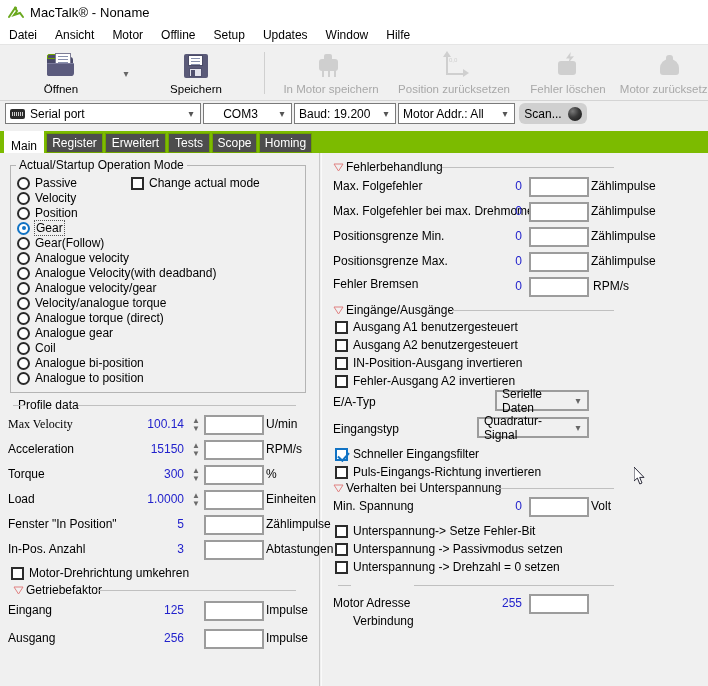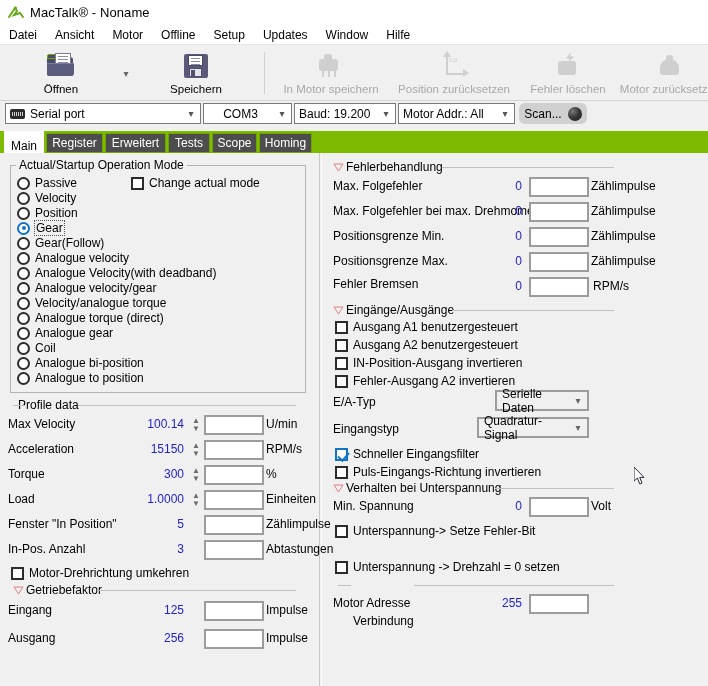--- a/index.html
+++ b/index.html
@@ -470,21 +470,21 @@
       </div>
     <div class="radio" style="left:17px; top:218px;">
         <span class="dot"></span>
         <span class="txt">Analogue to position</span>
       </div>
 
     <div class="secttitle" style="left:18px; top:245px;">Profile data</div>
     <div class="sectline" style="left:13px; top:252px; width:12px;"></div>
     <div class="sectline" style="left:78px; top:252px; width:218px;"></div>
 
-    <div class="lbl-left" style="left:8px; top:264px;">Max Velocity</div>
+    <div class="lbl-left" style="left:8px; top:264px;font-family:Liberation Serif, serif;">Max Velocity</div>
     <div class="val-blue" style="left:100px; top:264px; width:84px;">100.14</div>
     <div class="spin" style="left:190px; top:262px;">
         <span>▲</span>
         <span>▼</span>
       </div>
     <div class="tbox" style="left:204px; top:262px; width:60px;"></div>
     <div class="unit" style="left:266px; top:264px;">U/min</div>
 
     <div class="lbl-left" style="left:8px; top:289px;">Acceleration</div>
     <div class="val-blue" style="left:100px; top:289px; width:84px;">15150</div>
@@ -635,20 +635,24 @@
 
     <div class="lbl-left" style="left:333px; top:346px;">Min. Spannung</div>
     <div class="val-blue" style="left:440px; top:346px; width:82px;">0</div>
     <div class="tbox" style="left:529px; top:344px; width:60px;"></div>
     <div class="unit" style="left:591px; top:346px;">Volt</div>
 
     <div class="check" style="left:335px; top:371px;">
       <span class="bx"></span>
       <span>Unterspannung-&gt; Setze Fehler-Bit</span>
     </div>
+    <div class="check" style="left:335px; top:389px;">
+      <span class="bx"></span>
+      <span>Unterspannung -&gt; Passivmodus setzen</span>
+    </div>
     <div class="check" style="left:335px; top:407px;">
       <span class="bx"></span>
       <span>Unterspannung -&gt; Drehzahl = 0 setzen</span>
     </div>
 
     <div class="secttitle" style="left:353px; top:425px;margin-top:36px;">Verbindung</div>
     <div class="sectline" style="left:338px; top:432px; width:13px;"></div>
     <div class="sectline" style="left:414px; top:432px; width:200px;"></div>
 
     <div class="lbl-left" style="left:333px; top:443px;">Motor Adresse</div>

